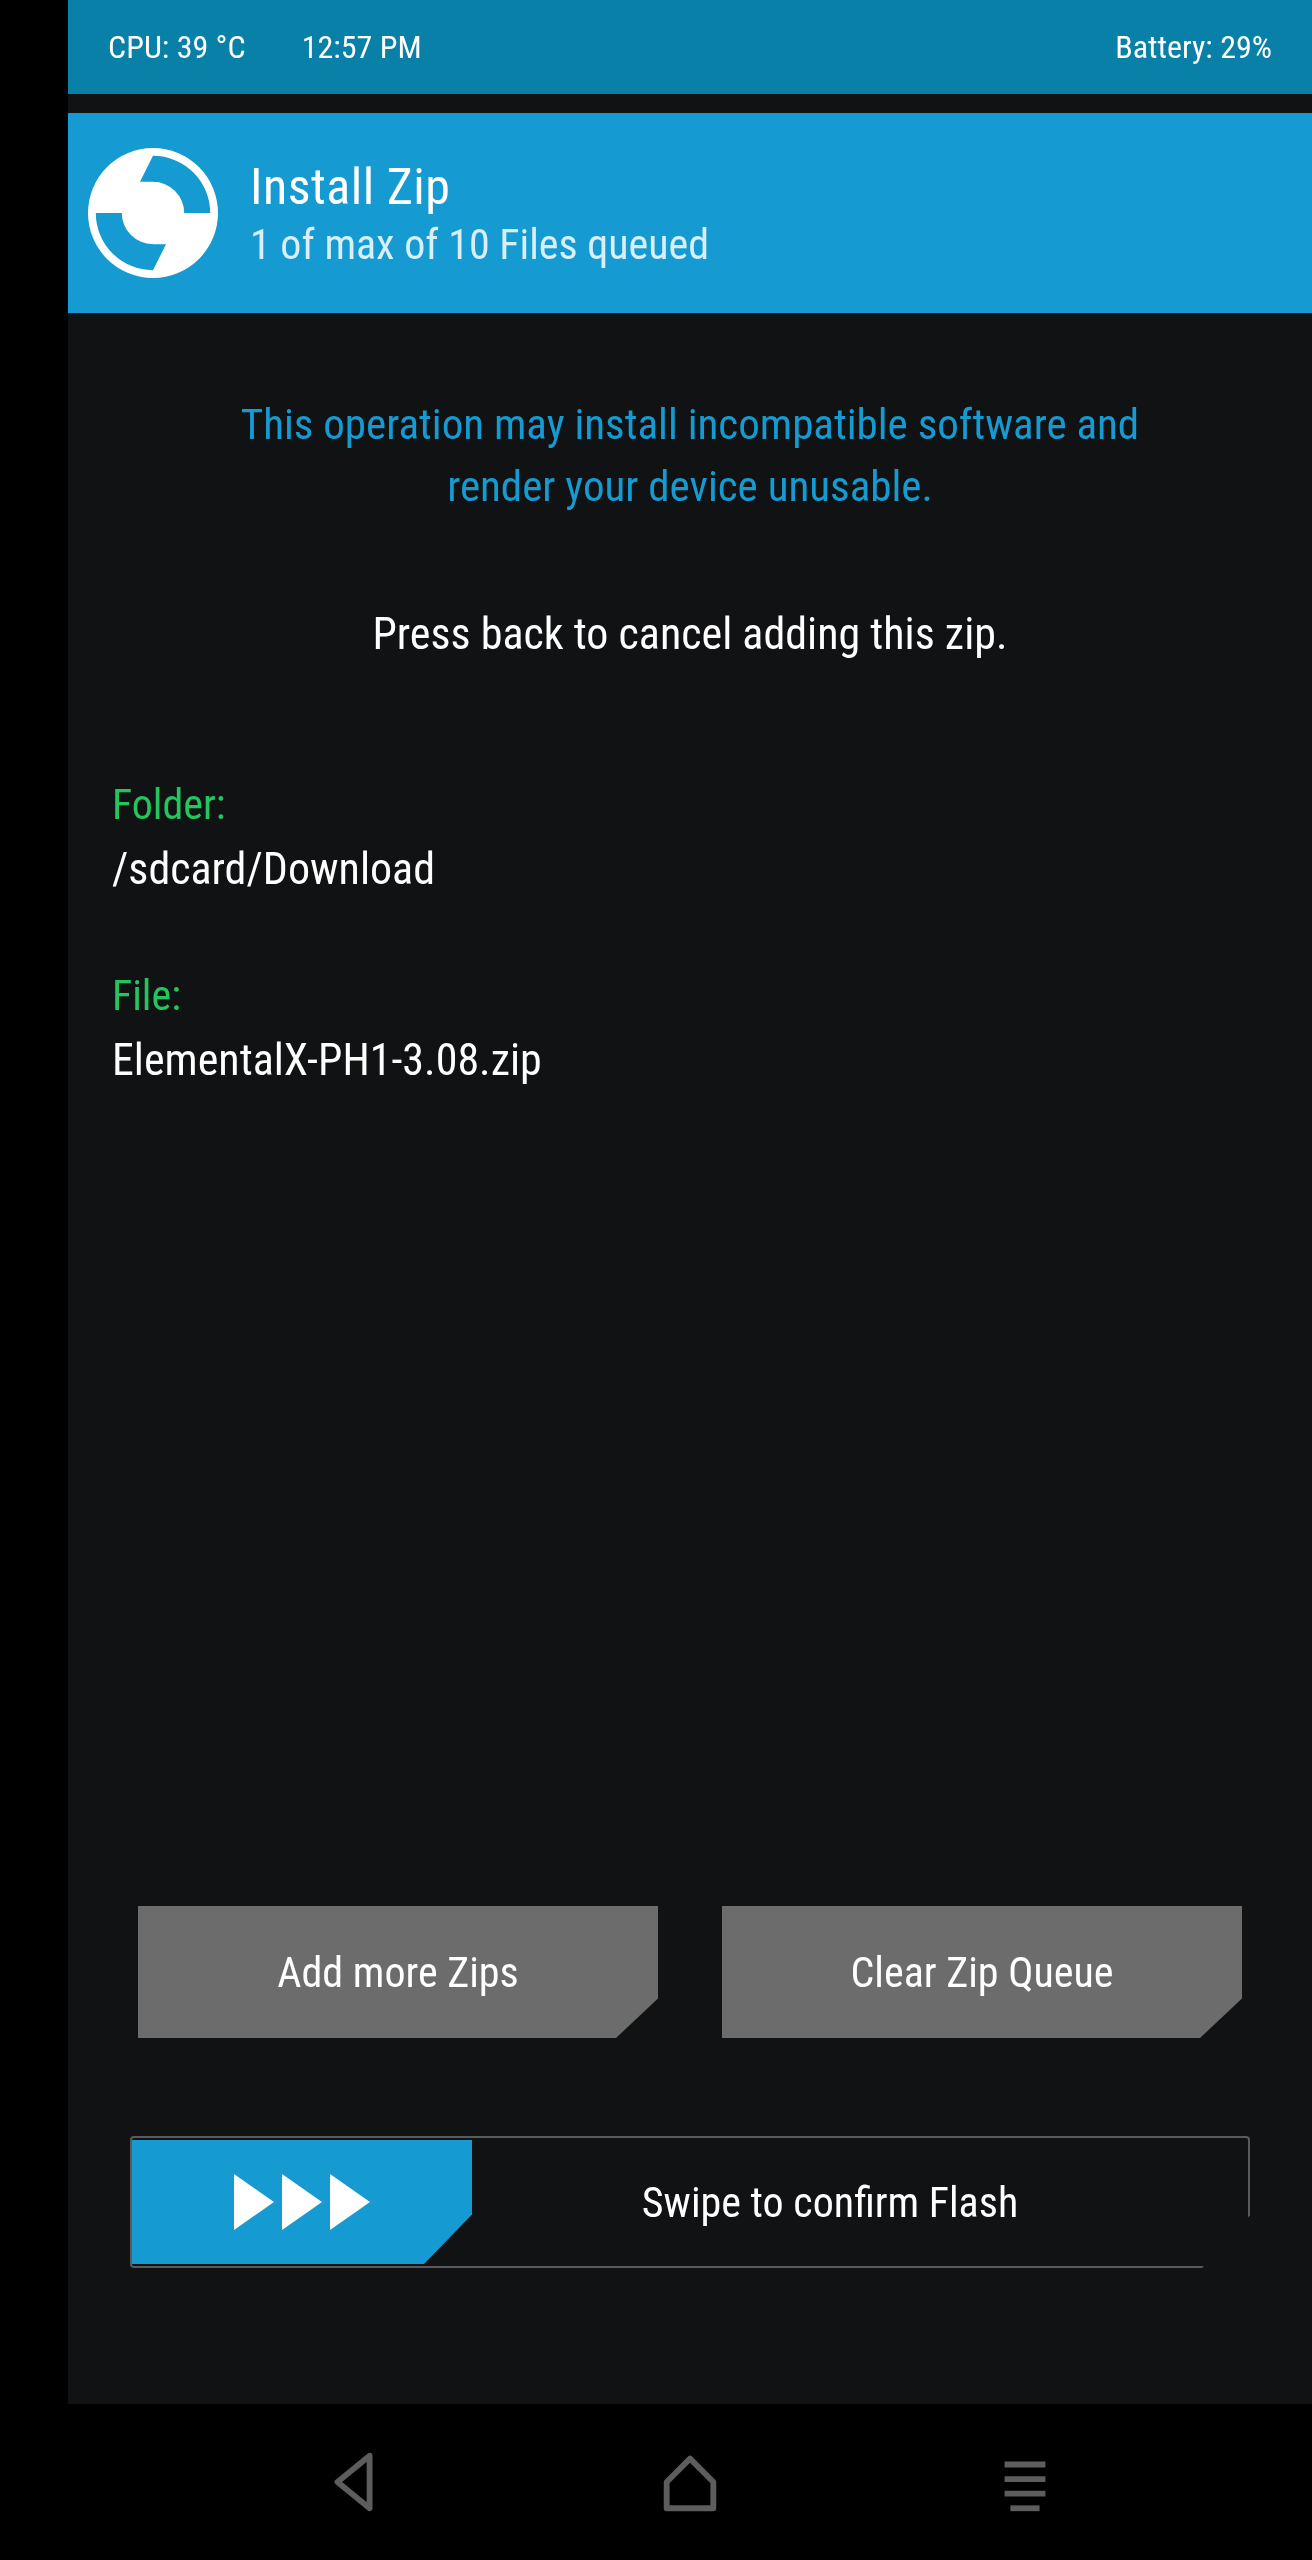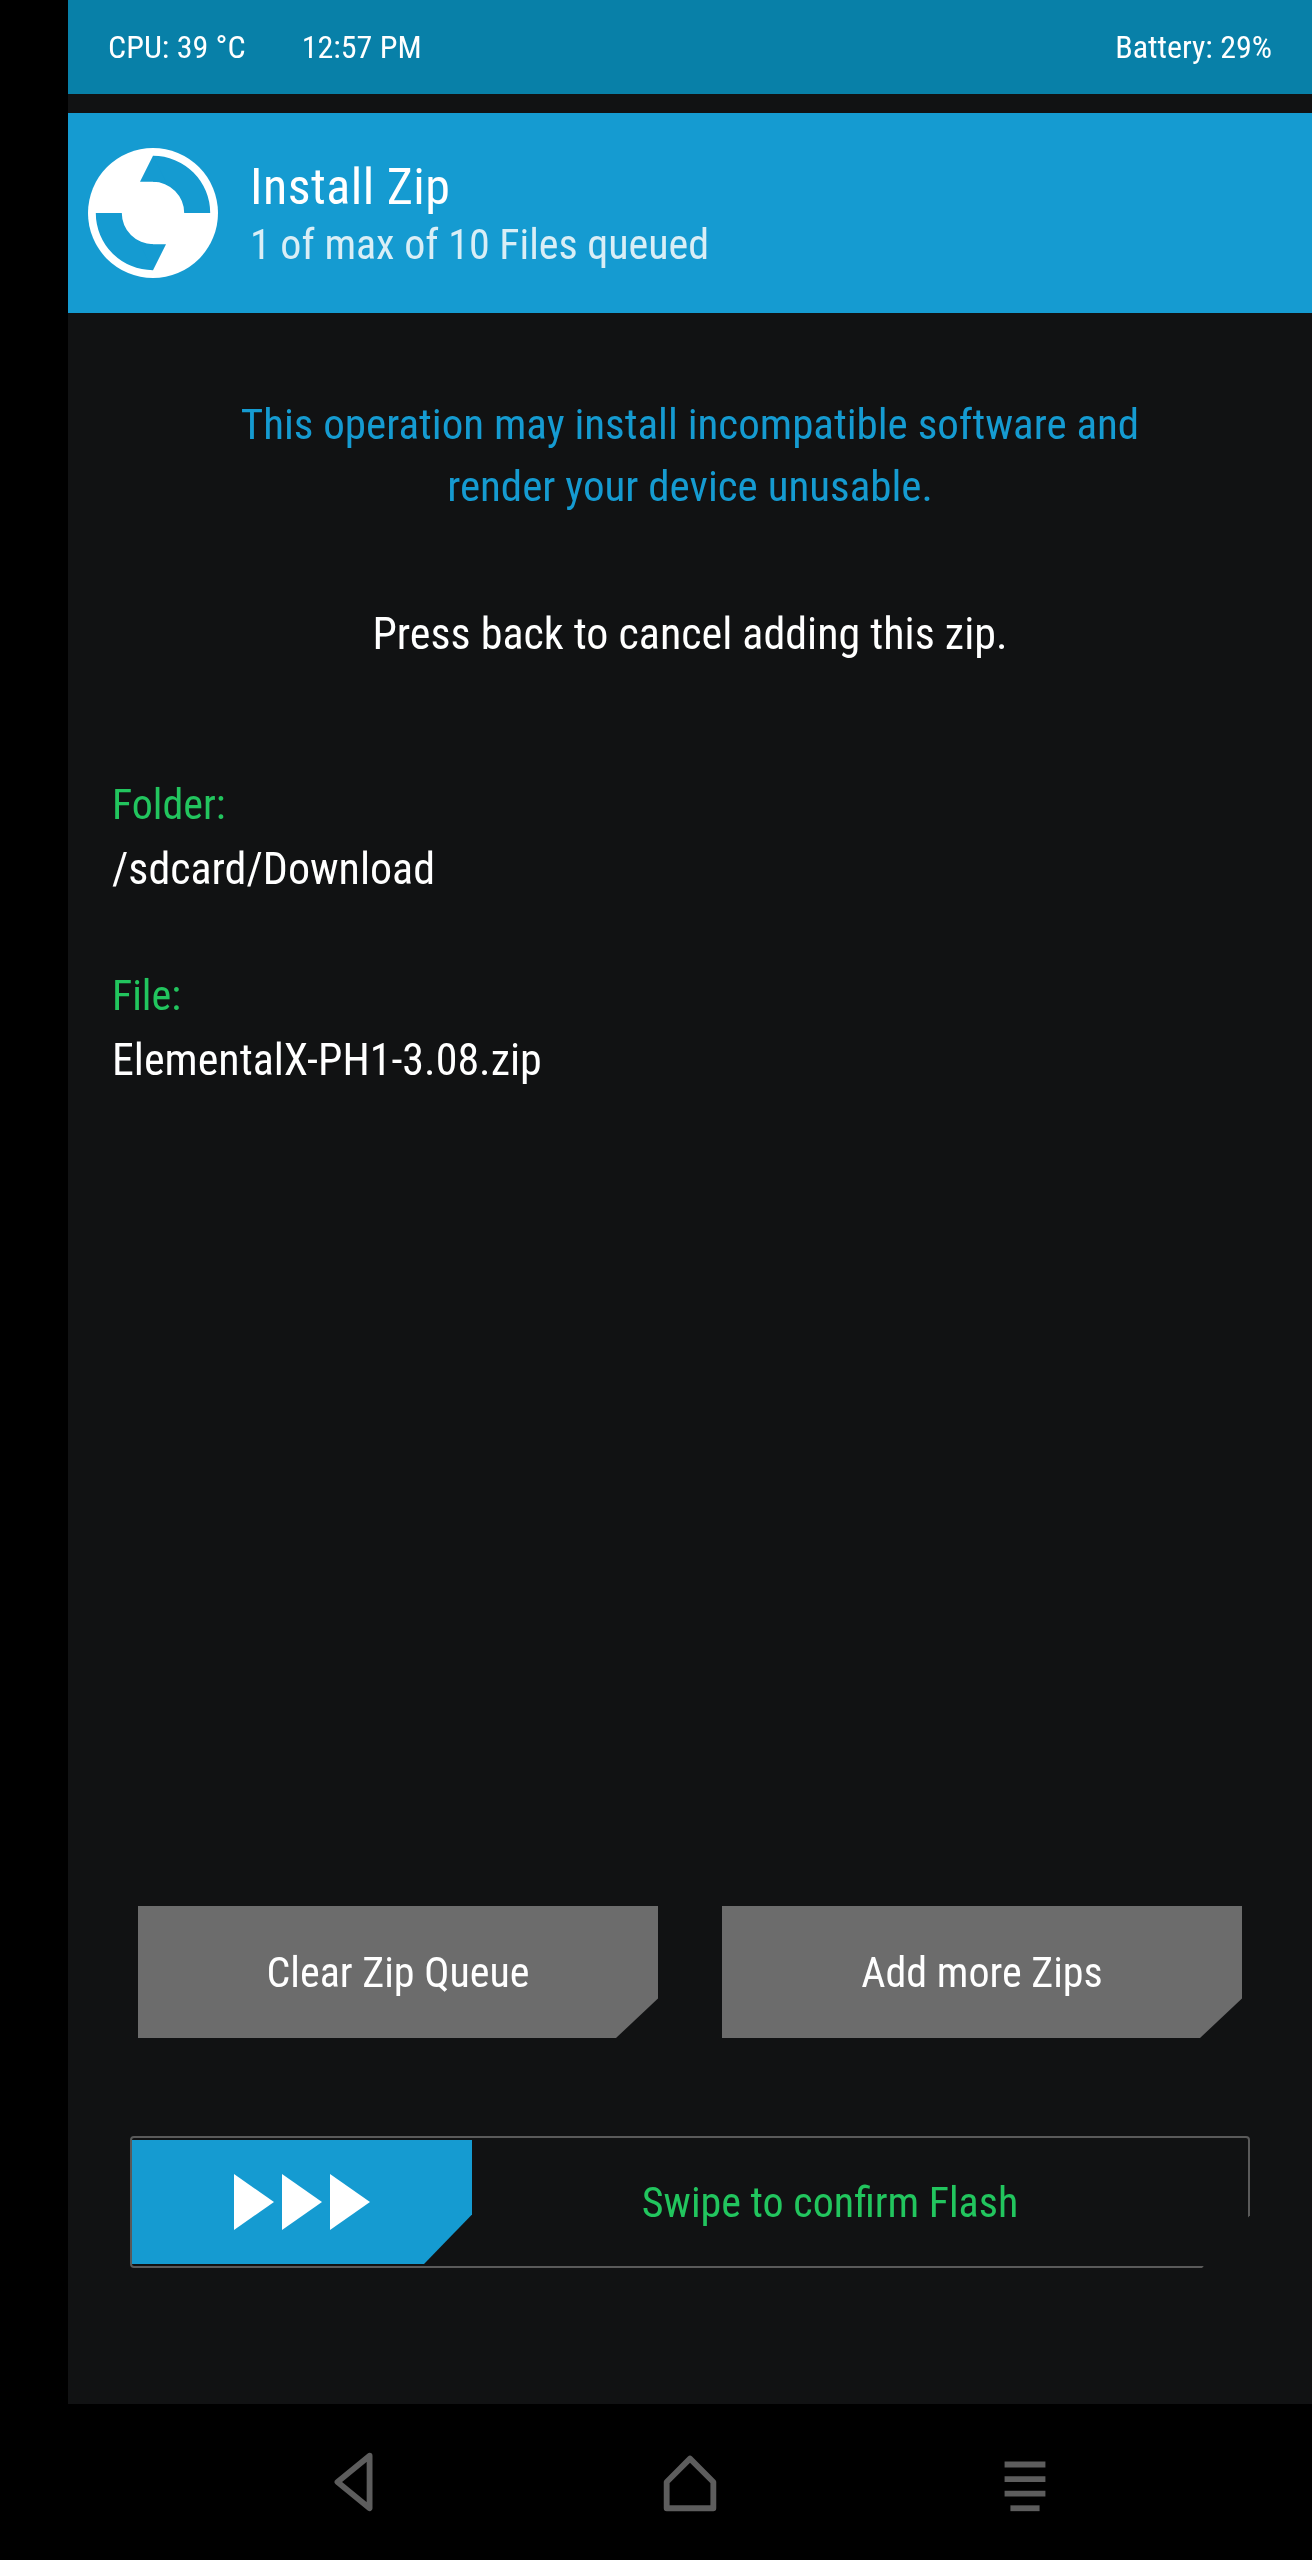--- a/index.html
+++ b/index.html
@@ -160,21 +160,21 @@
   }
   .swipe-handle .arrow {
     width: 0; height: 0;
     border-top: 28px solid transparent;
     border-bottom: 28px solid transparent;
     border-left: 40px solid #ffffff;
   }
   .swipe-label {
     flex: 1;
     text-align: center;
-    color: #22c55e;
+    color: #ffffff;
     font-size: 42px;
     padding-right: 60px;
     font-weight: 400;
   }
   
   .navbar {
     height: 156px;
     background: #000000;
     display: flex;
     align-items: center;
@@ -228,24 +228,24 @@
     <div class="label">Folder:</div>
     <div class="value">/sdcard/Download</div>
 
     <div class="label">File:</div>
     <div class="value">ElementalX-PH1-3.08.zip</div>
 
 
 
     <div class="button-row">
       <div class="gray-btn">
-        <span>Clear Zip Queue</span>
+        <span>Add more Zips</span>
       </div>
       <div class="gray-btn">
-        <span>Add more Zips</span>
+        <span>Clear Zip Queue</span>
       </div>
     </div>
 
     <div class="swipe-container">
       <div class="swipe-handle">
         <div class="arrow"></div>
         <div class="arrow"></div>
         <div class="arrow"></div>
       </div>
       <div class="swipe-label">Swipe to confirm Flash</div>

